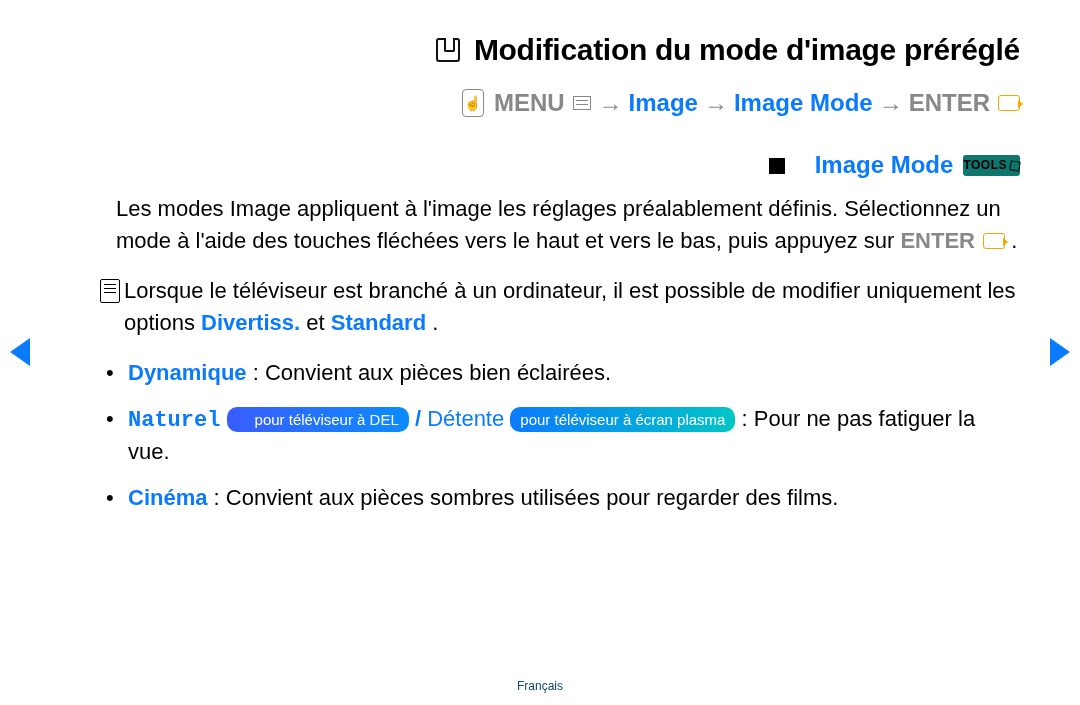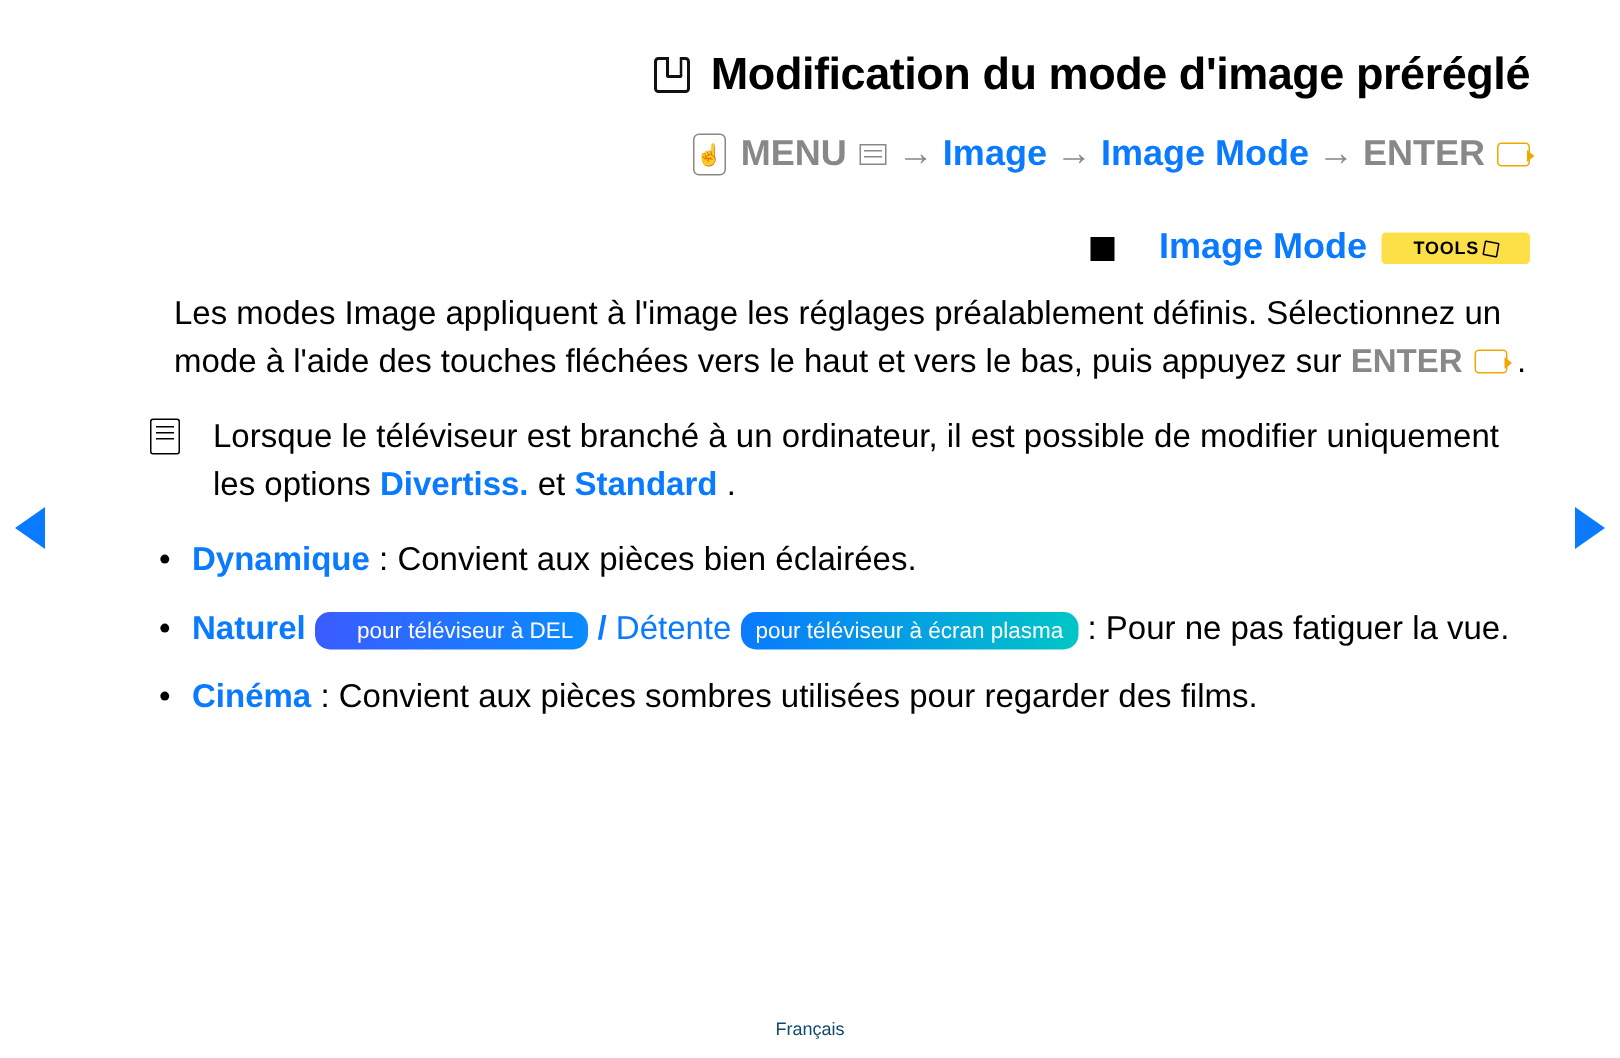--- a/index.html
+++ b/index.html
@@ -26,24 +26,24 @@
   .menu-icon::before, .menu-icon::after { content:""; position:absolute; left:2px; right:2px; height:1.5px; background:#888;}
   .menu-icon::before{ top:3px;} .menu-icon::after{ top:7px;}
   .enter-icon { display:inline-block; width:22px; height:16px; border:1.6px solid #f0a800; border-radius:3px; position:relative; margin-left:2px; vertical-align:-1px;}
   .enter-icon::after{content:""; position:absolute; right:-4px; top:4px; width:0;height:0; border-top:4px solid transparent; border-bottom:4px solid transparent; border-left:5px solid #f0a800;}
   .arrow { color:#888; font-weight:bold; }
 
   .section { margin-left: 40px; }
   .section-head { display:flex; align-items:center; gap:10px; margin-bottom:10px;}
   .sq { width:16px; height:16px; background:#000; flex:0 0 auto; margin-left:-36px; margin-right:20px;}
   .section-title { color:#0a7aff; font-weight:bold; font-size:24px;}
-  .tools-badge { background:#fde047; color:#000; font-size:12px; font-weight:bold; padding:2px 21px; border-radius:3px; letter-spacing:0.5px; display:inline-flex; align-items:center; gap:3px;}
+  .tools-badge { background:#0f766e; color:#000; font-size:12px; font-weight:bold; padding:2px 0; border-radius:3px; letter-spacing:0.5px; display:inline-flex; align-items:center; gap:3px;}
   .tools-badge::after{content:""; width:8px; height:8px; border:1.2px solid #000; border-radius:1px; transform:rotate(10deg);}
   .para { margin-left:16px; margin-bottom:18px; max-width: 920px;}
-  .note-row { display:flex; gap:22px; margin-left:0px; margin-bottom:18px; align-items:flex-start;}
+  .note-row { display:flex; gap:4px; margin-left:0px; margin-bottom:18px; align-items:flex-start;}
   .note-icon { width:20px; height:24px; border:1.6px solid #000; border-radius:2px; flex:0 0 auto; margin-top:4px; position:relative;}
   .note-icon::after{content:""; position:absolute; left:3px; top:4px; right:3px; height:1.2px; background:#000; box-shadow: 0 4px 0 #000, 0 8px 0 #000;}
   ul.bullets { list-style: none; margin-left:6px; }
   ul.bullets li { position:relative; padding-left:22px; margin-bottom:14px; }
   ul.bullets li::before { content:"•"; position:absolute; left:0; top:0; font-size:22px; }
   .pill { display:inline-block; color:#fff; font-size:15px; padding:2px 10px; border-radius:10px; vertical-align:1px;}
   .pill-del { background: linear-gradient(90deg,#3a5cff 0%, #0a8cff 100%); padding-left: 28px; }
   .pill-plasma { background: linear-gradient(90deg,#0a7aff 0%, #00c6c6 100%); }
   .nav-left, .nav-right { position:absolute; top: 338px; width:0; height:0; border-top:14px solid transparent; border-bottom:14px solid transparent; }
   .nav-left { left:10px; border-right:20px solid #0a7aff; }
@@ -95,21 +95,21 @@
       <span>.</span>
     </p>
   </div>
 
   <ul class="bullets">
     <li>
       <span class="blue" style="font-weight:bold;">Dynamique</span>
       <span> : Convient aux pièces bien éclairées.</span>
     </li>
     <li>
-      <span class="blue" style="font-weight:bold;">Naturel</span>
+      <span class="blue" style="font-weight:bold;font-family:Liberation Mono, monospace;">Naturel</span>
       <span class="pill pill-del">pour téléviseur à DEL</span>
       <span class="blue" style="font-weight:bold;"> / </span>
       <span class="blue" style="font-weight:normal;">Détente</span>
       <span class="pill pill-plasma">pour téléviseur à écran plasma</span>
       <span> : Pour ne pas fatiguer la vue.</span>
     </li>
     <li>
       <span class="blue" style="font-weight:bold;">Cinéma</span>
       <span>: Convient aux pièces sombres utilisées pour regarder des films.</span>
     </li>

